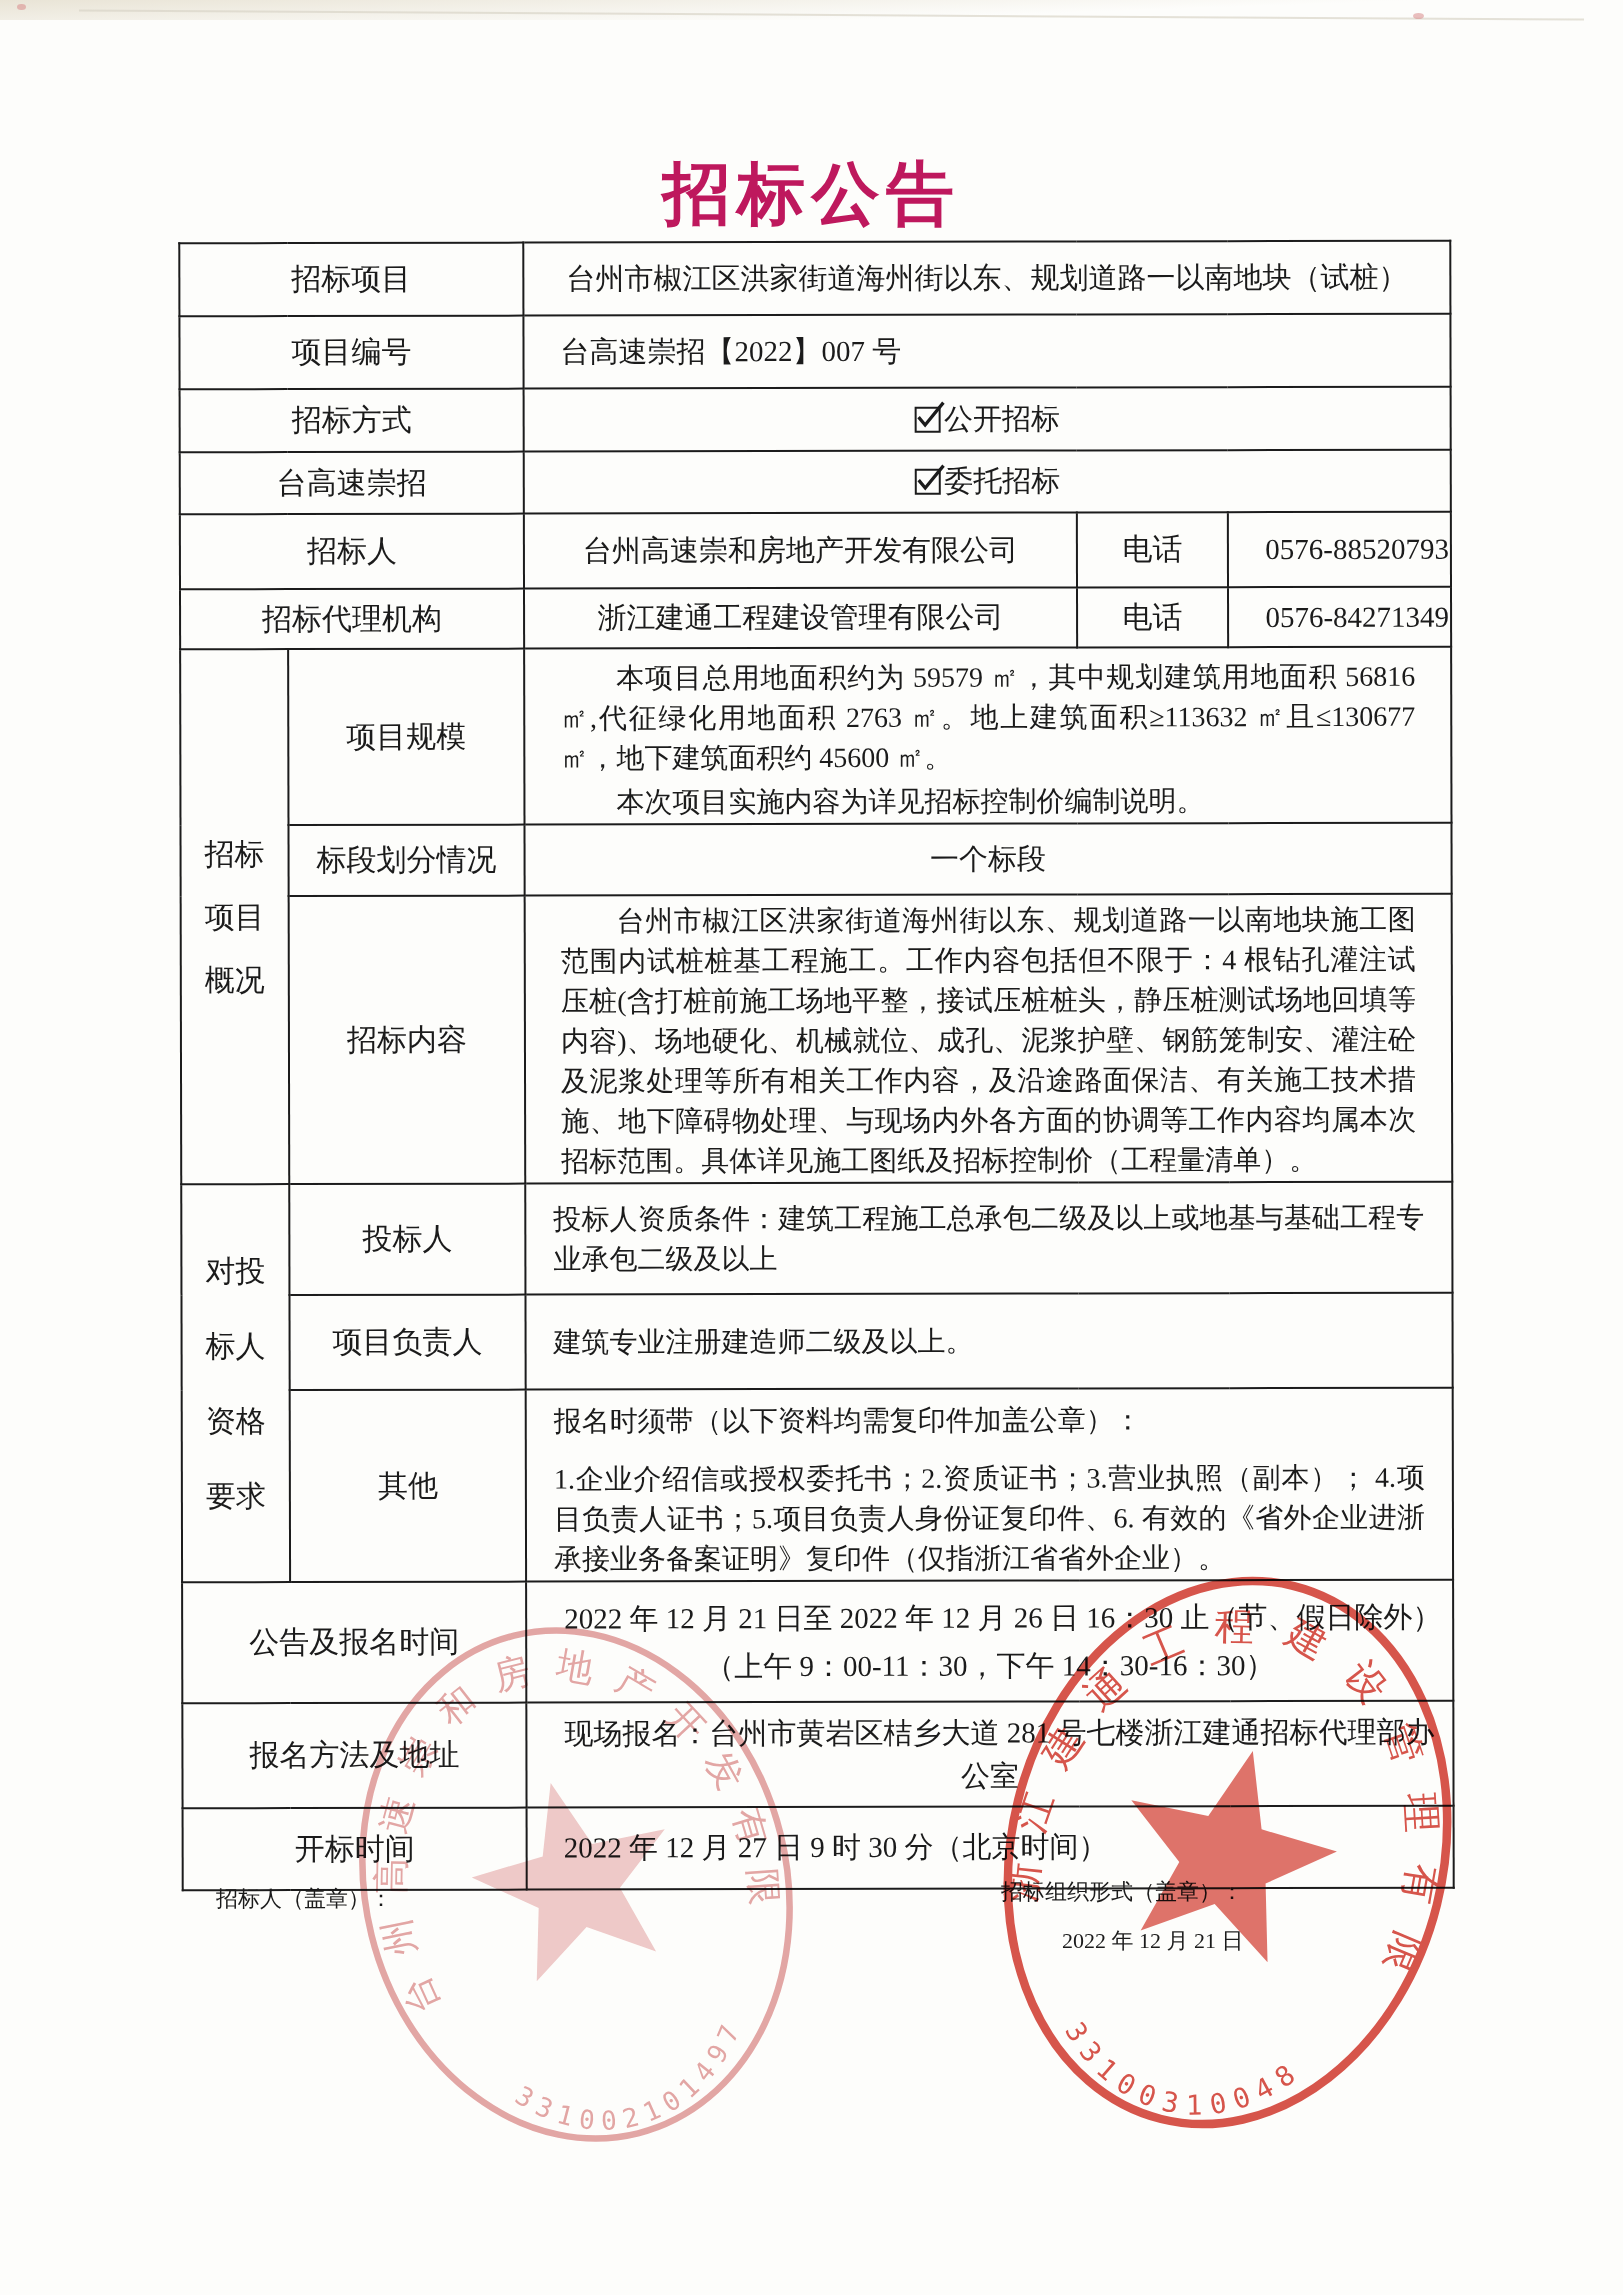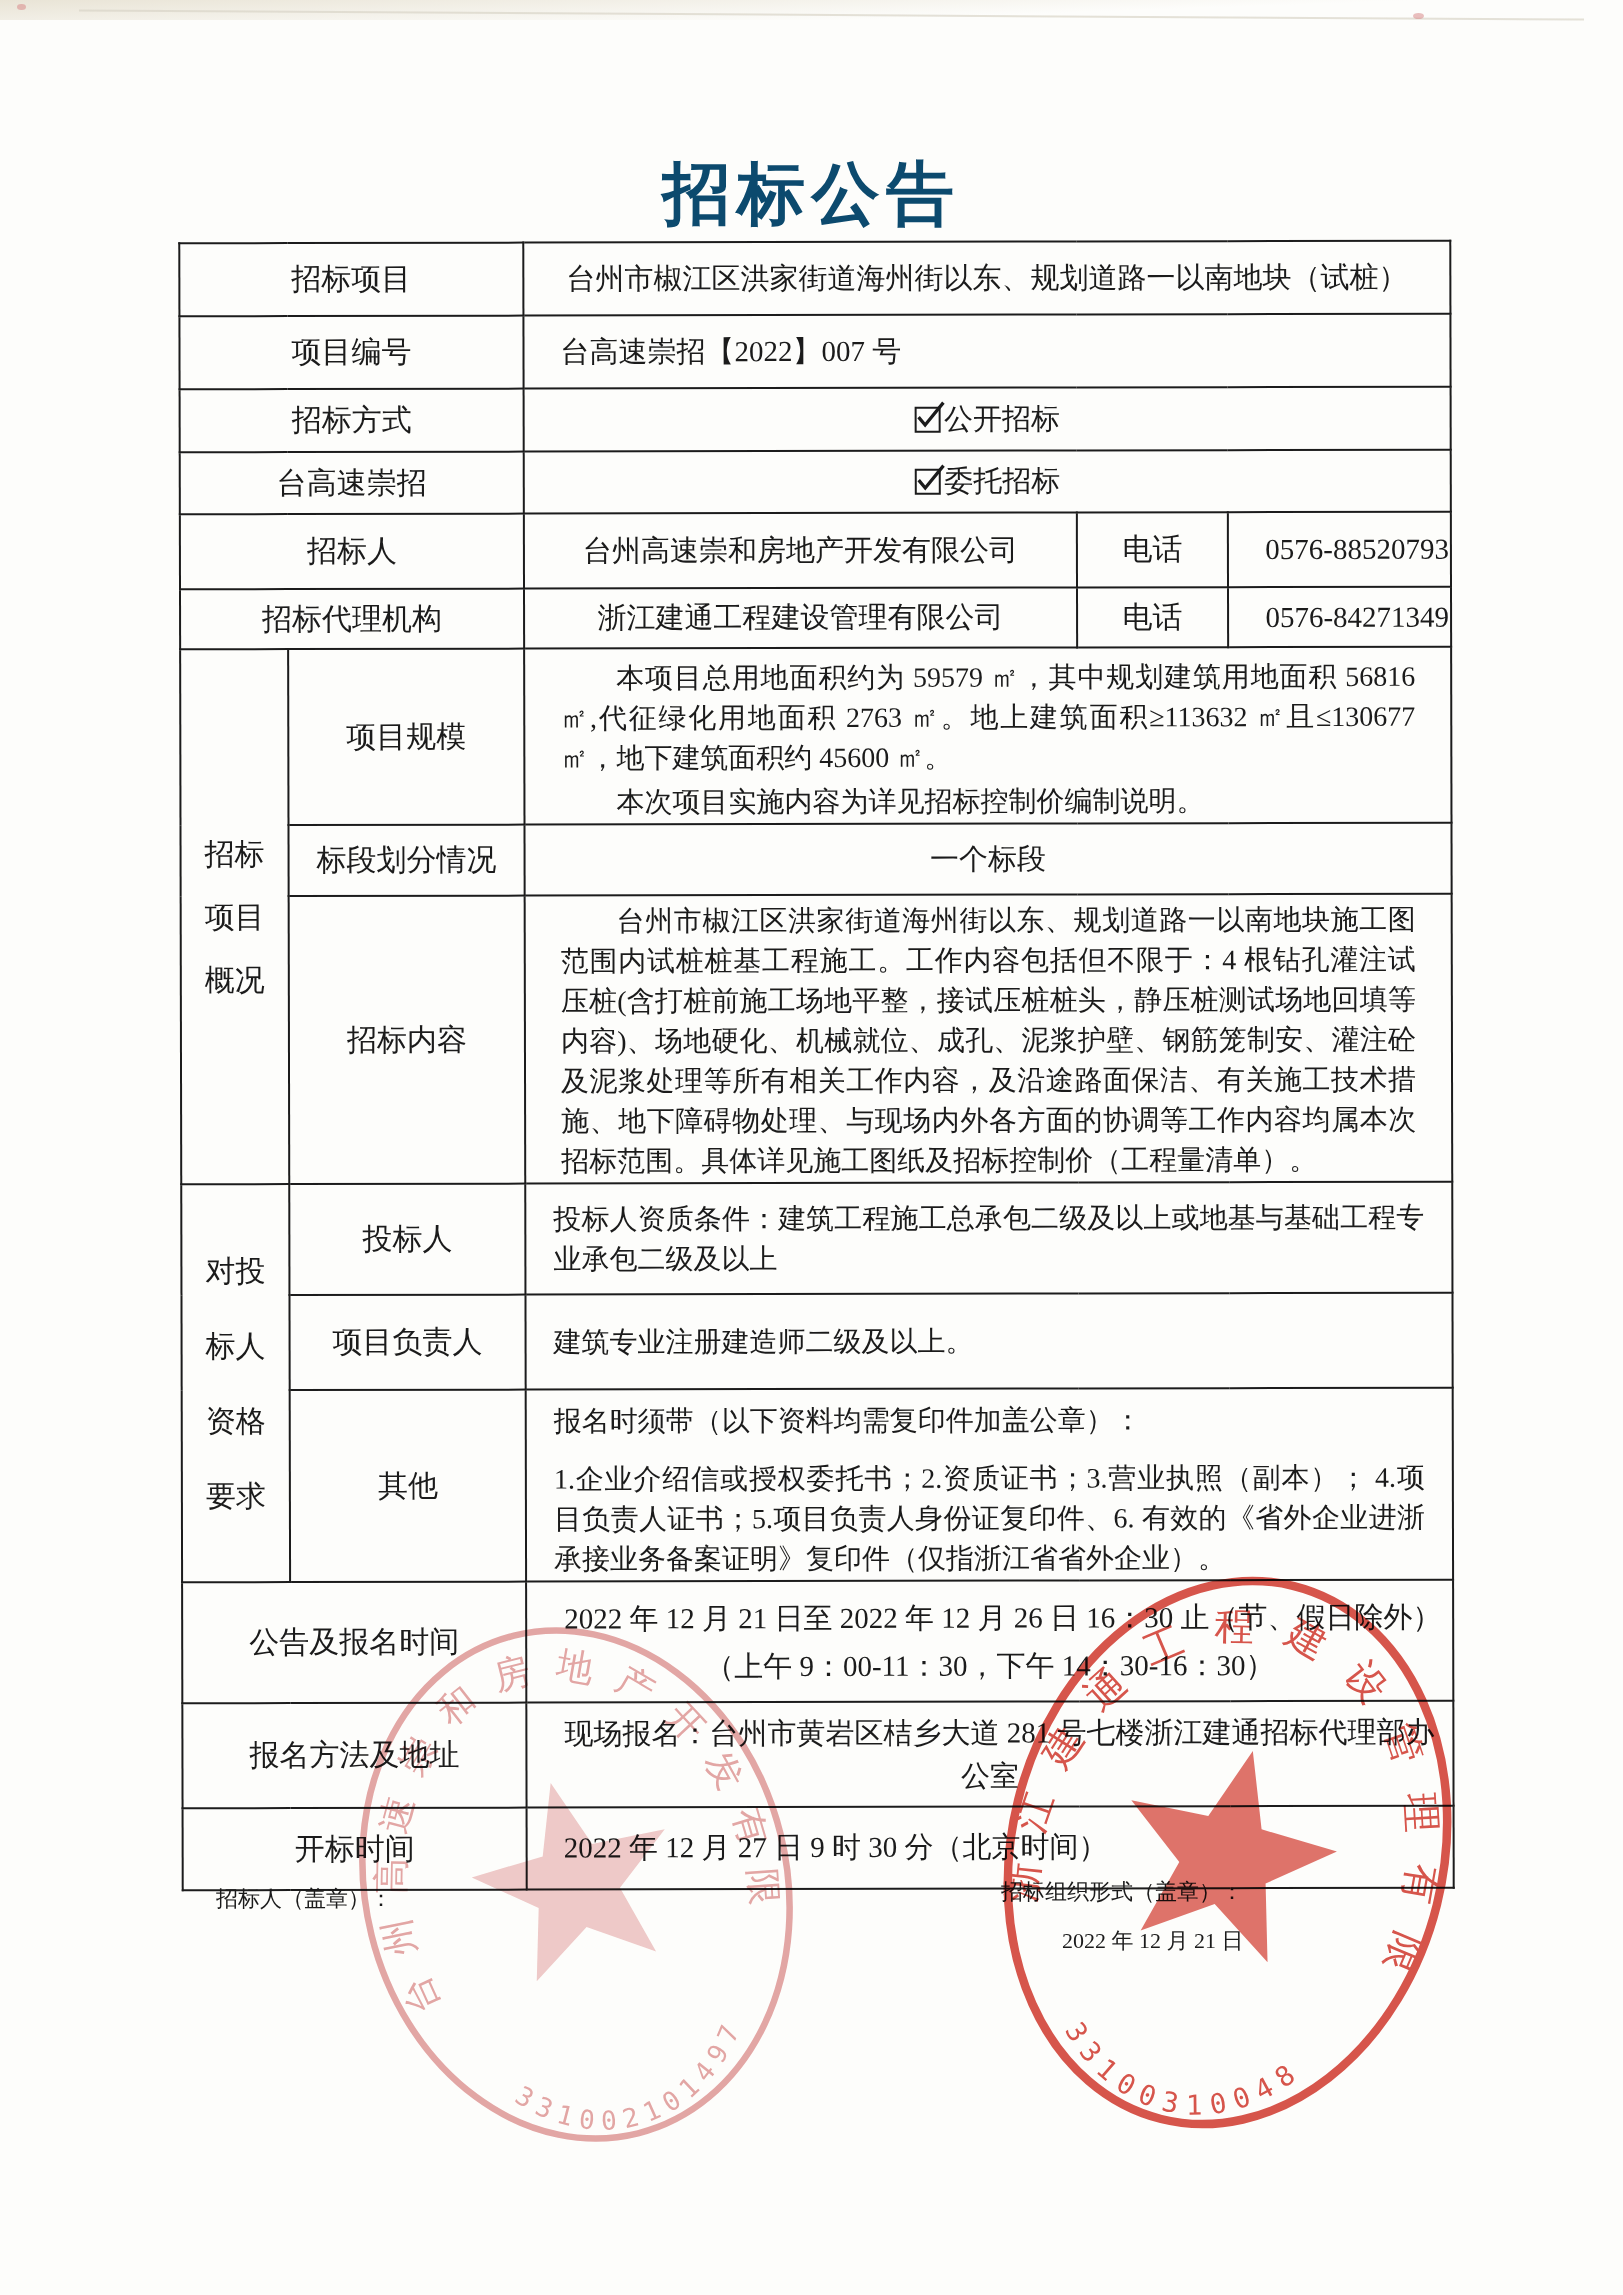--- a/index.html
+++ b/index.html
@@ -4,21 +4,21 @@
 <style>
   html,body{margin:0;padding:0;background:#ffffff;}
   .page{position:relative;width:1623px;height:2295px;background:#fdfdfb;overflow:hidden;
         font-family:"Liberation Serif","DejaVu Serif",serif;color:#1b1b1b;}
   .scan-top{position:absolute;top:0;left:0;width:100%;height:19.6px;
             background:linear-gradient(178deg,#e9e4d6 0%,rgba(255,255,255,0) 65%);}
   .scan-top-line{position:absolute;top:14.4px;left:79px;width:1505px;height:2px;background:#d8d4c8;
                  transform:rotate(0.35deg);opacity:.7;}
   .page-title{position:absolute;top:149px;left:0;width:100%;margin:0;text-align:center;
               font-family:"Liberation Sans","DejaVu Sans",sans-serif;font-weight:900;
-              font-size:68px;letter-spacing:6.5px;color:#0c4a6e;}
+              font-size:68px;letter-spacing:6.5px;color:#be185d;}
   table.doc{position:absolute;left:180px;top:241px;width:1270px;border-collapse:collapse;
             table-layout:fixed;transform:rotate(-0.12deg);}
   table.doc td{border:2px solid #1c1c1c;vertical-align:middle;overflow:hidden;}
   .lb{text-align:center;font-size:30px;margin-top:30px;}
   .vlab{font-size:30px;}
   .vlab span{display:block;text-align:center;}
   .vlab.three span{line-height:63px;}
   .vlab.four span{line-height:75px;}
   .ct{font-size:29px;}
   .center{text-align:center;}

